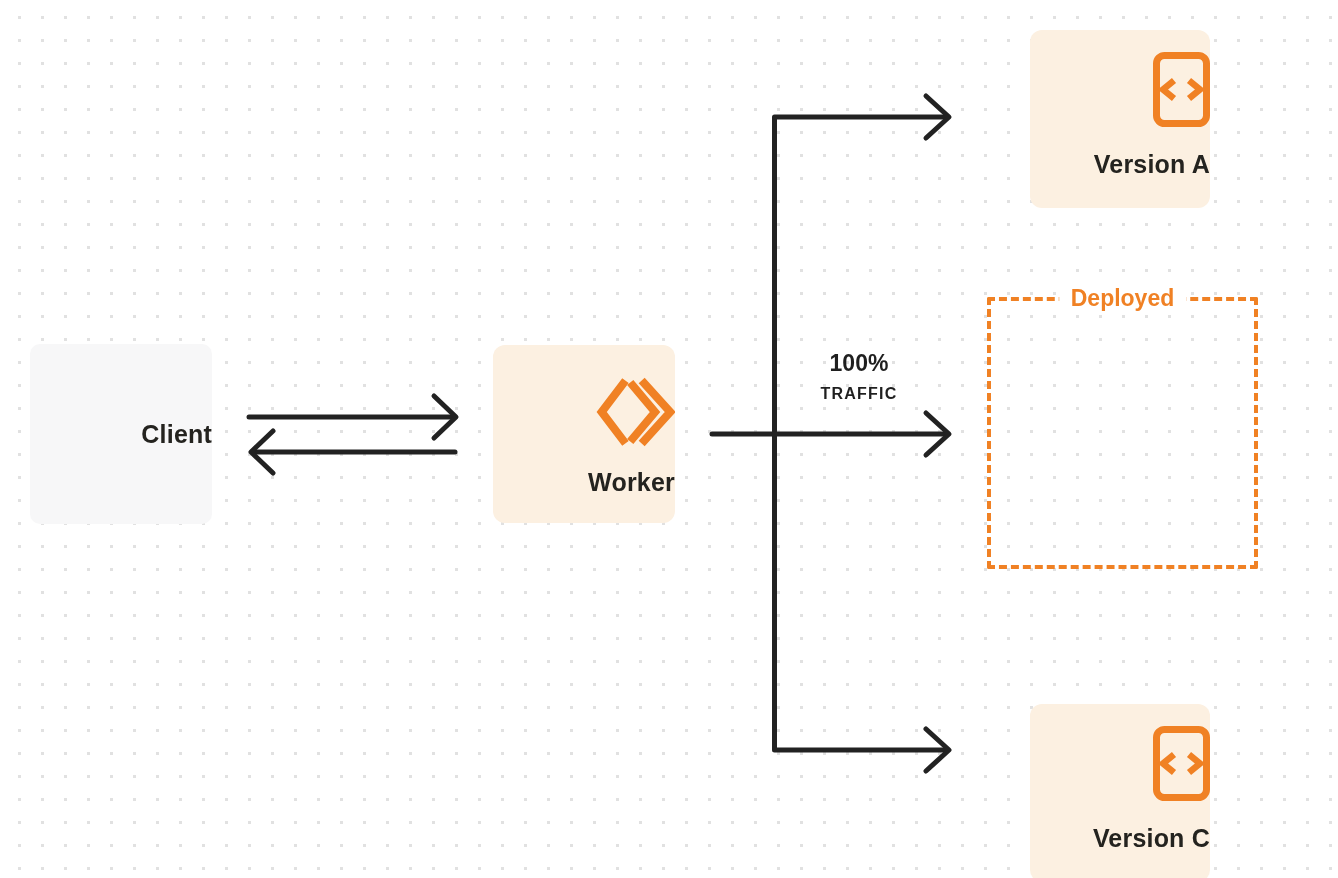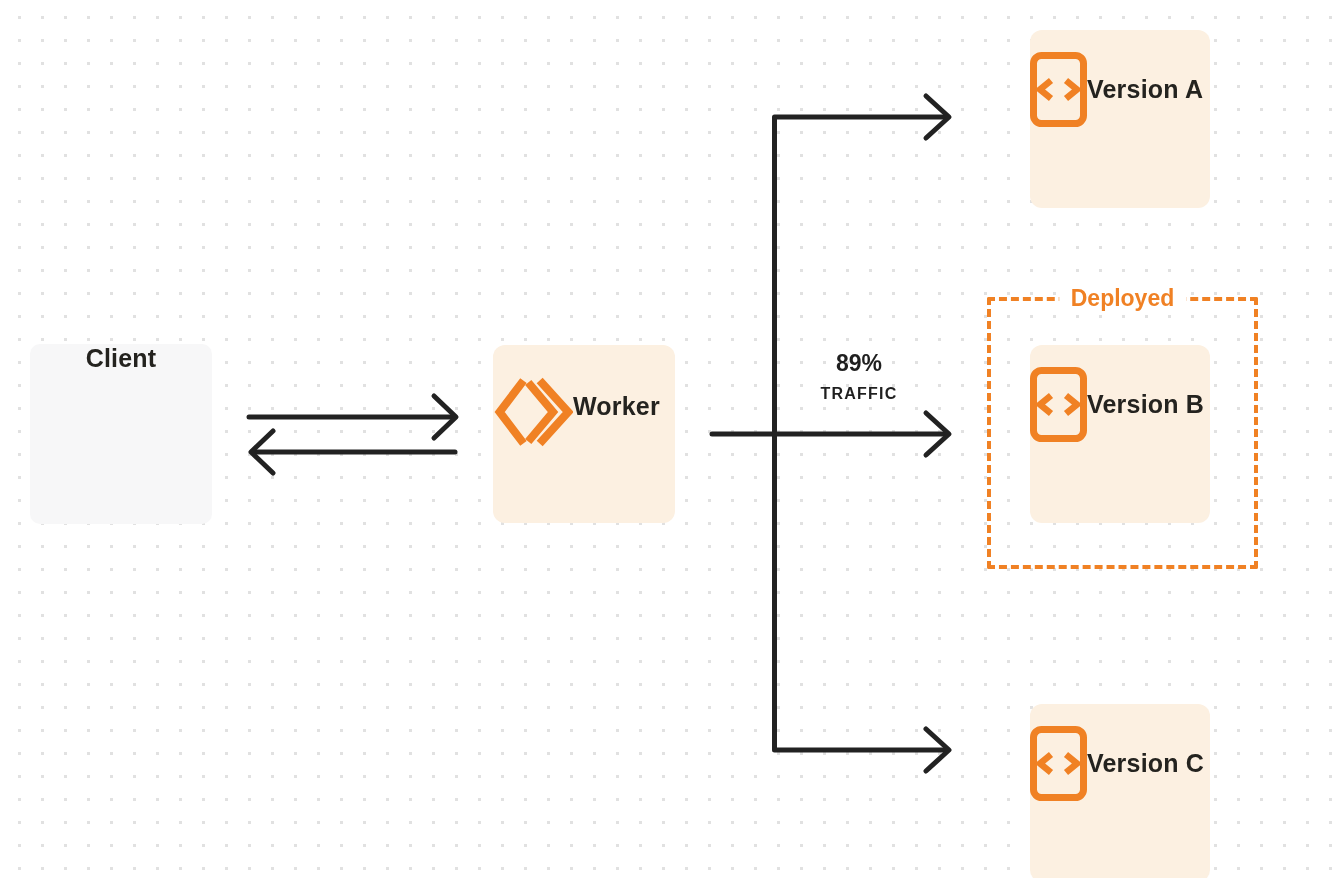--- a/index.html
+++ b/index.html
@@ -12,22 +12,22 @@
     background-color: #ffffff;
     background-image: radial-gradient(circle, #e1e1e1 1.7px, transparent 1.8px);
     background-size: 23px 23px;
     background-position: 8px 6px;
     overflow: hidden;
   }
 
   .node {
     position: absolute;
     display: flex;
-    flex-direction: row;
-    align-items: flex-start;
+    flex-direction: column;
+    align-items: flex-end;
     justify-content: flex-start;
     box-sizing: border-box;
     border-radius: 12px;
   }
 
   .node-label {
     font-weight: bold;
     font-size: 25px;
     color: #24231f;
     letter-spacing: 0.2px;
@@ -152,49 +152,37 @@
       </svg>
     </span>
     <div class="node-label">Worker</div>
   </div>
 
   <div class="deployed-box">
     <div class="deployed-label">Deployed</div>
   </div>
 
   <div class="traffic-label">
-    <div class="traffic-line1">89%</div>
+    <div class="traffic-line1">100%</div>
     <div class="traffic-line2">TRAFFIC</div>
   </div>
 
   <div class="node version-node version-a">
     <span class="icon-wrap">
       <svg width="57" height="75" viewBox="0 0 57 75" xmlns="http://www.w3.org/2000/svg">
         <rect x="3.5" y="3.5" width="50" height="68" rx="8" fill="none" stroke="#f08124" stroke-width="7"></rect>
         <g stroke="#f08124" stroke-width="6.5" fill="none" stroke-linejoin="miter" stroke-linecap="butt">
           <polyline points="21,28.5 10,37.5 21,46.5"></polyline>
           <polyline points="36,28.5 47,37.5 36,46.5"></polyline>
         </g>
       </svg>
     </span>
     <div class="node-label">Version A</div>
   </div>
 
-  <div class="node version-node version-b">
-    <span class="icon-wrap">
-      <svg width="57" height="75" viewBox="0 0 57 75" xmlns="http://www.w3.org/2000/svg">
-        <rect x="3.5" y="3.5" width="50" height="68" rx="8" fill="none" stroke="#f08124" stroke-width="7"></rect>
-        <g stroke="#f08124" stroke-width="6.5" fill="none" stroke-linejoin="miter" stroke-linecap="butt">
-          <polyline points="21,28.5 10,37.5 21,46.5"></polyline>
-          <polyline points="36,28.5 47,37.5 36,46.5"></polyline>
-        </g>
-      </svg>
-    </span>
-    <div class="node-label">Version B</div>
-  </div>
 
   <div class="node version-node version-c">
     <span class="icon-wrap">
       <svg width="57" height="75" viewBox="0 0 57 75" xmlns="http://www.w3.org/2000/svg">
         <rect x="3.5" y="3.5" width="50" height="68" rx="8" fill="none" stroke="#f08124" stroke-width="7"></rect>
         <g stroke="#f08124" stroke-width="6.5" fill="none" stroke-linejoin="miter" stroke-linecap="butt">
           <polyline points="21,28.5 10,37.5 21,46.5"></polyline>
           <polyline points="36,28.5 47,37.5 36,46.5"></polyline>
         </g>
       </svg>

